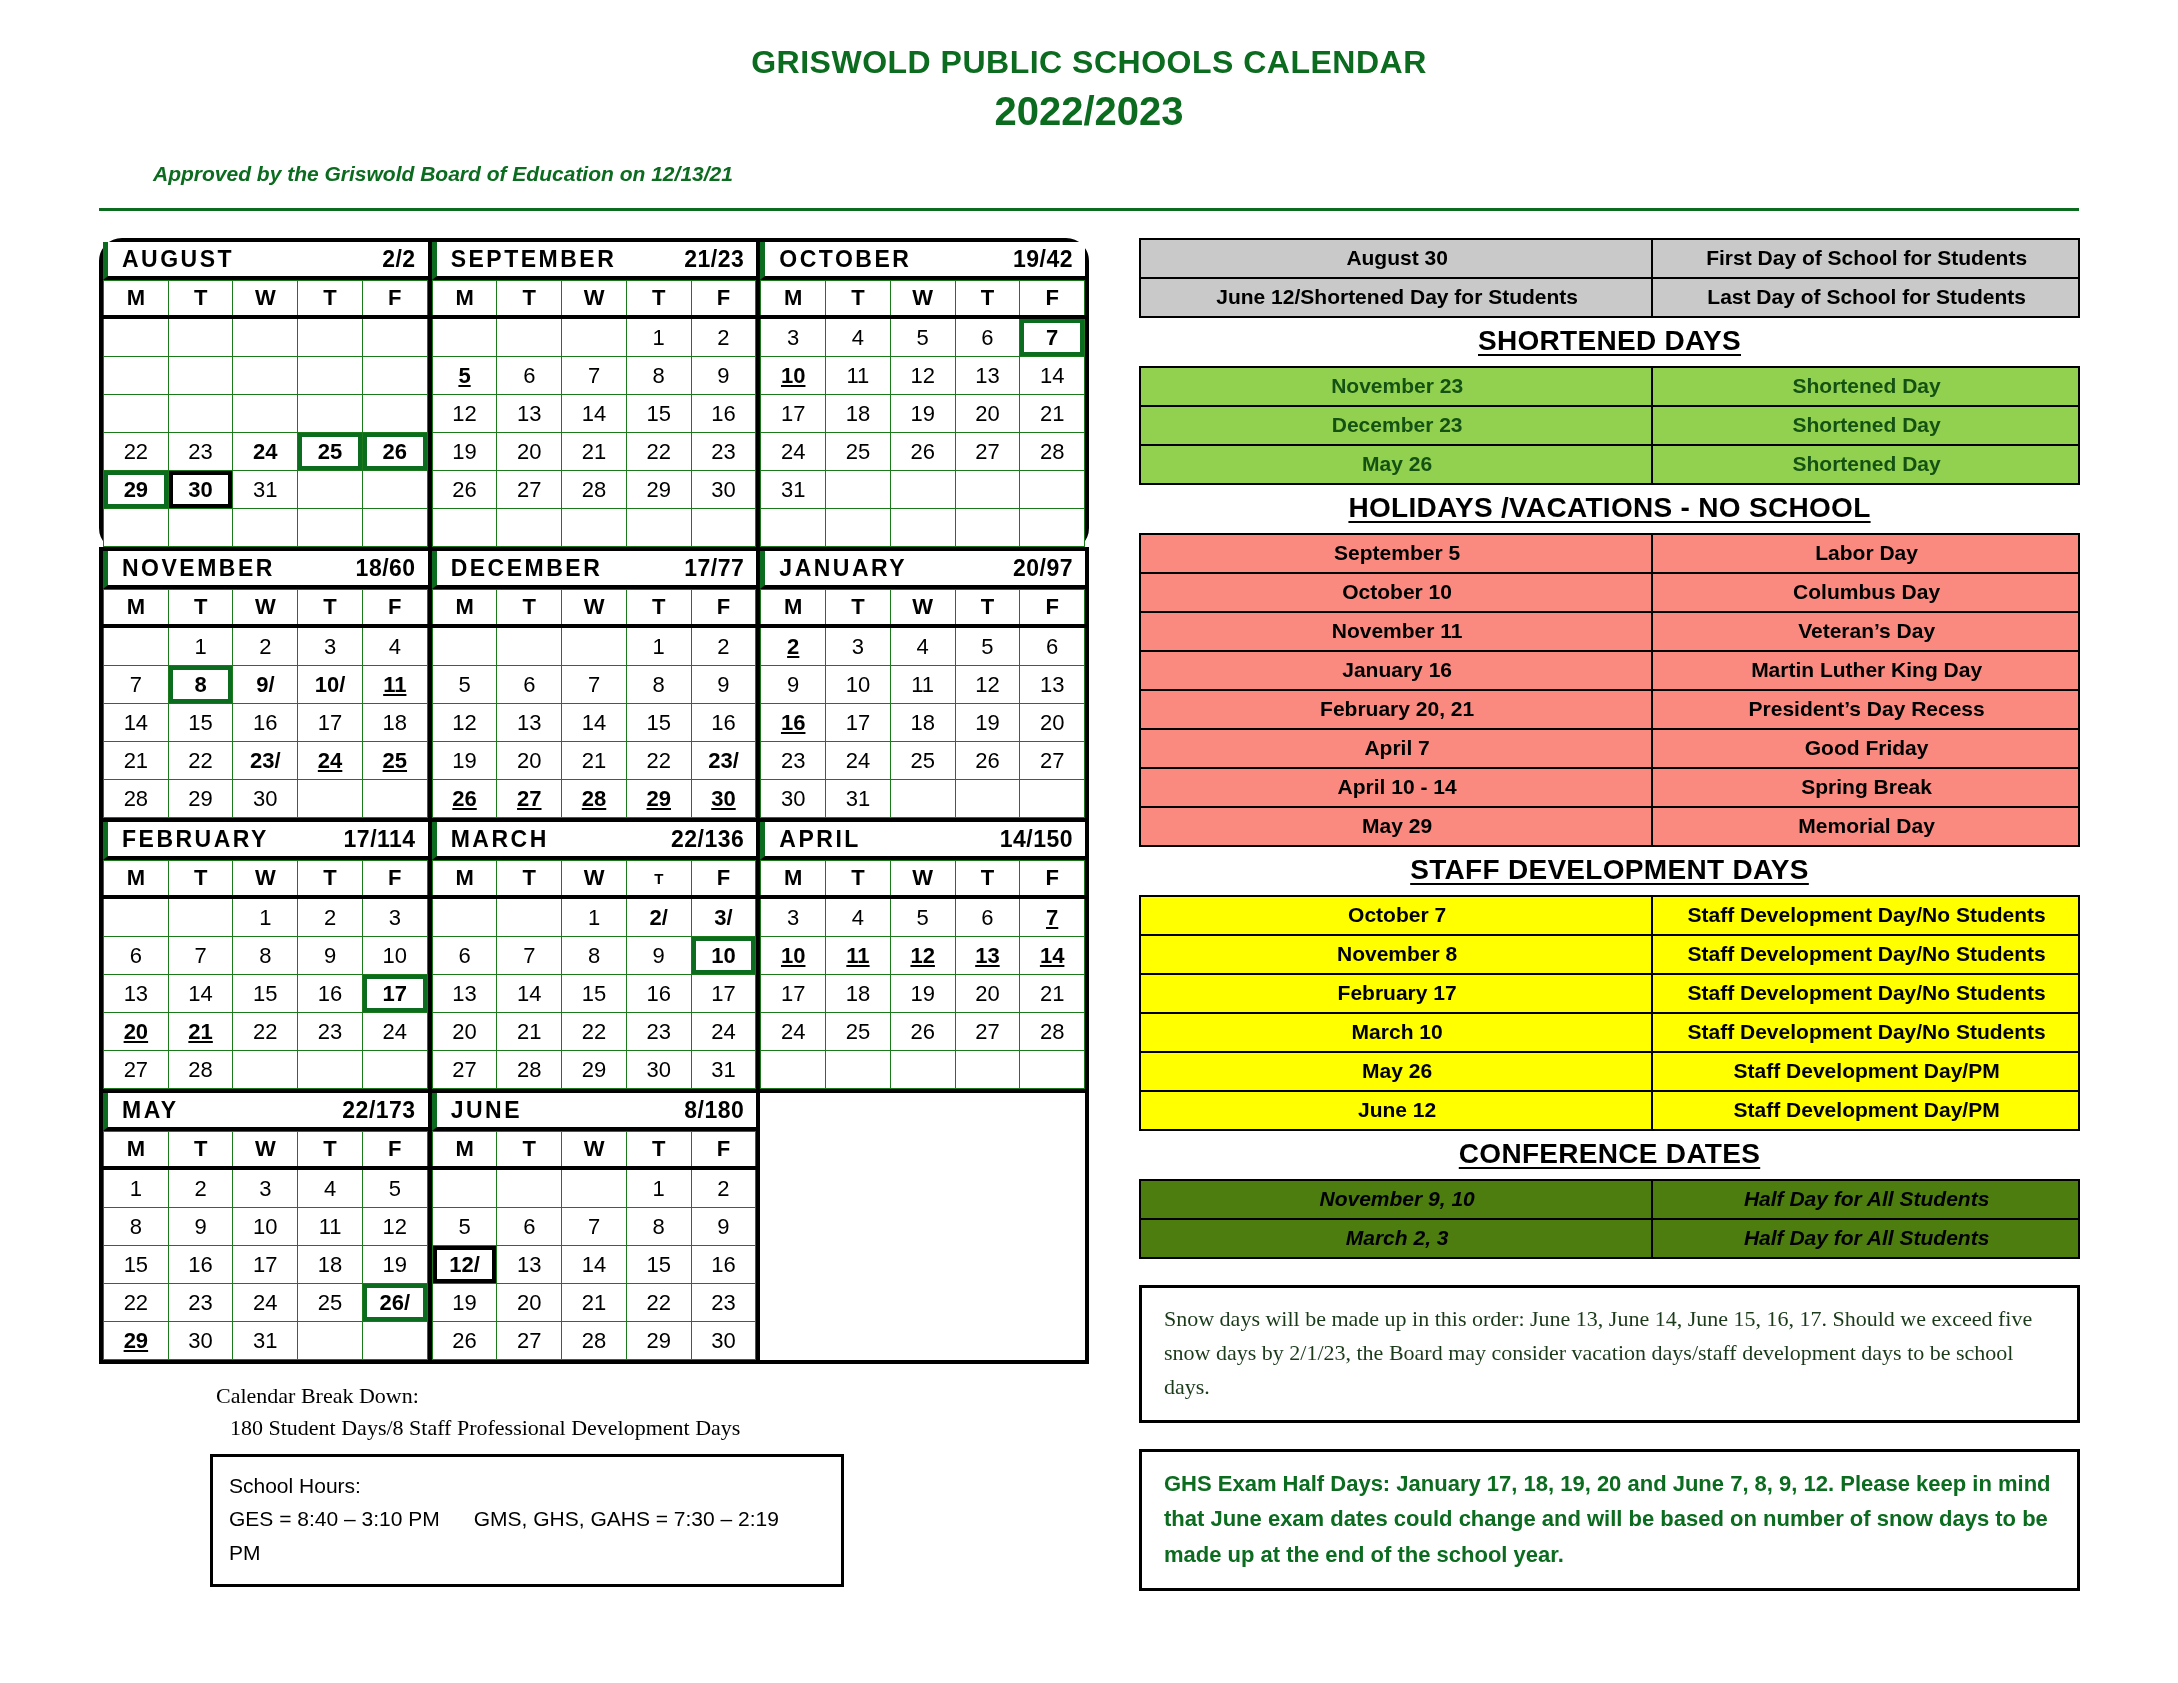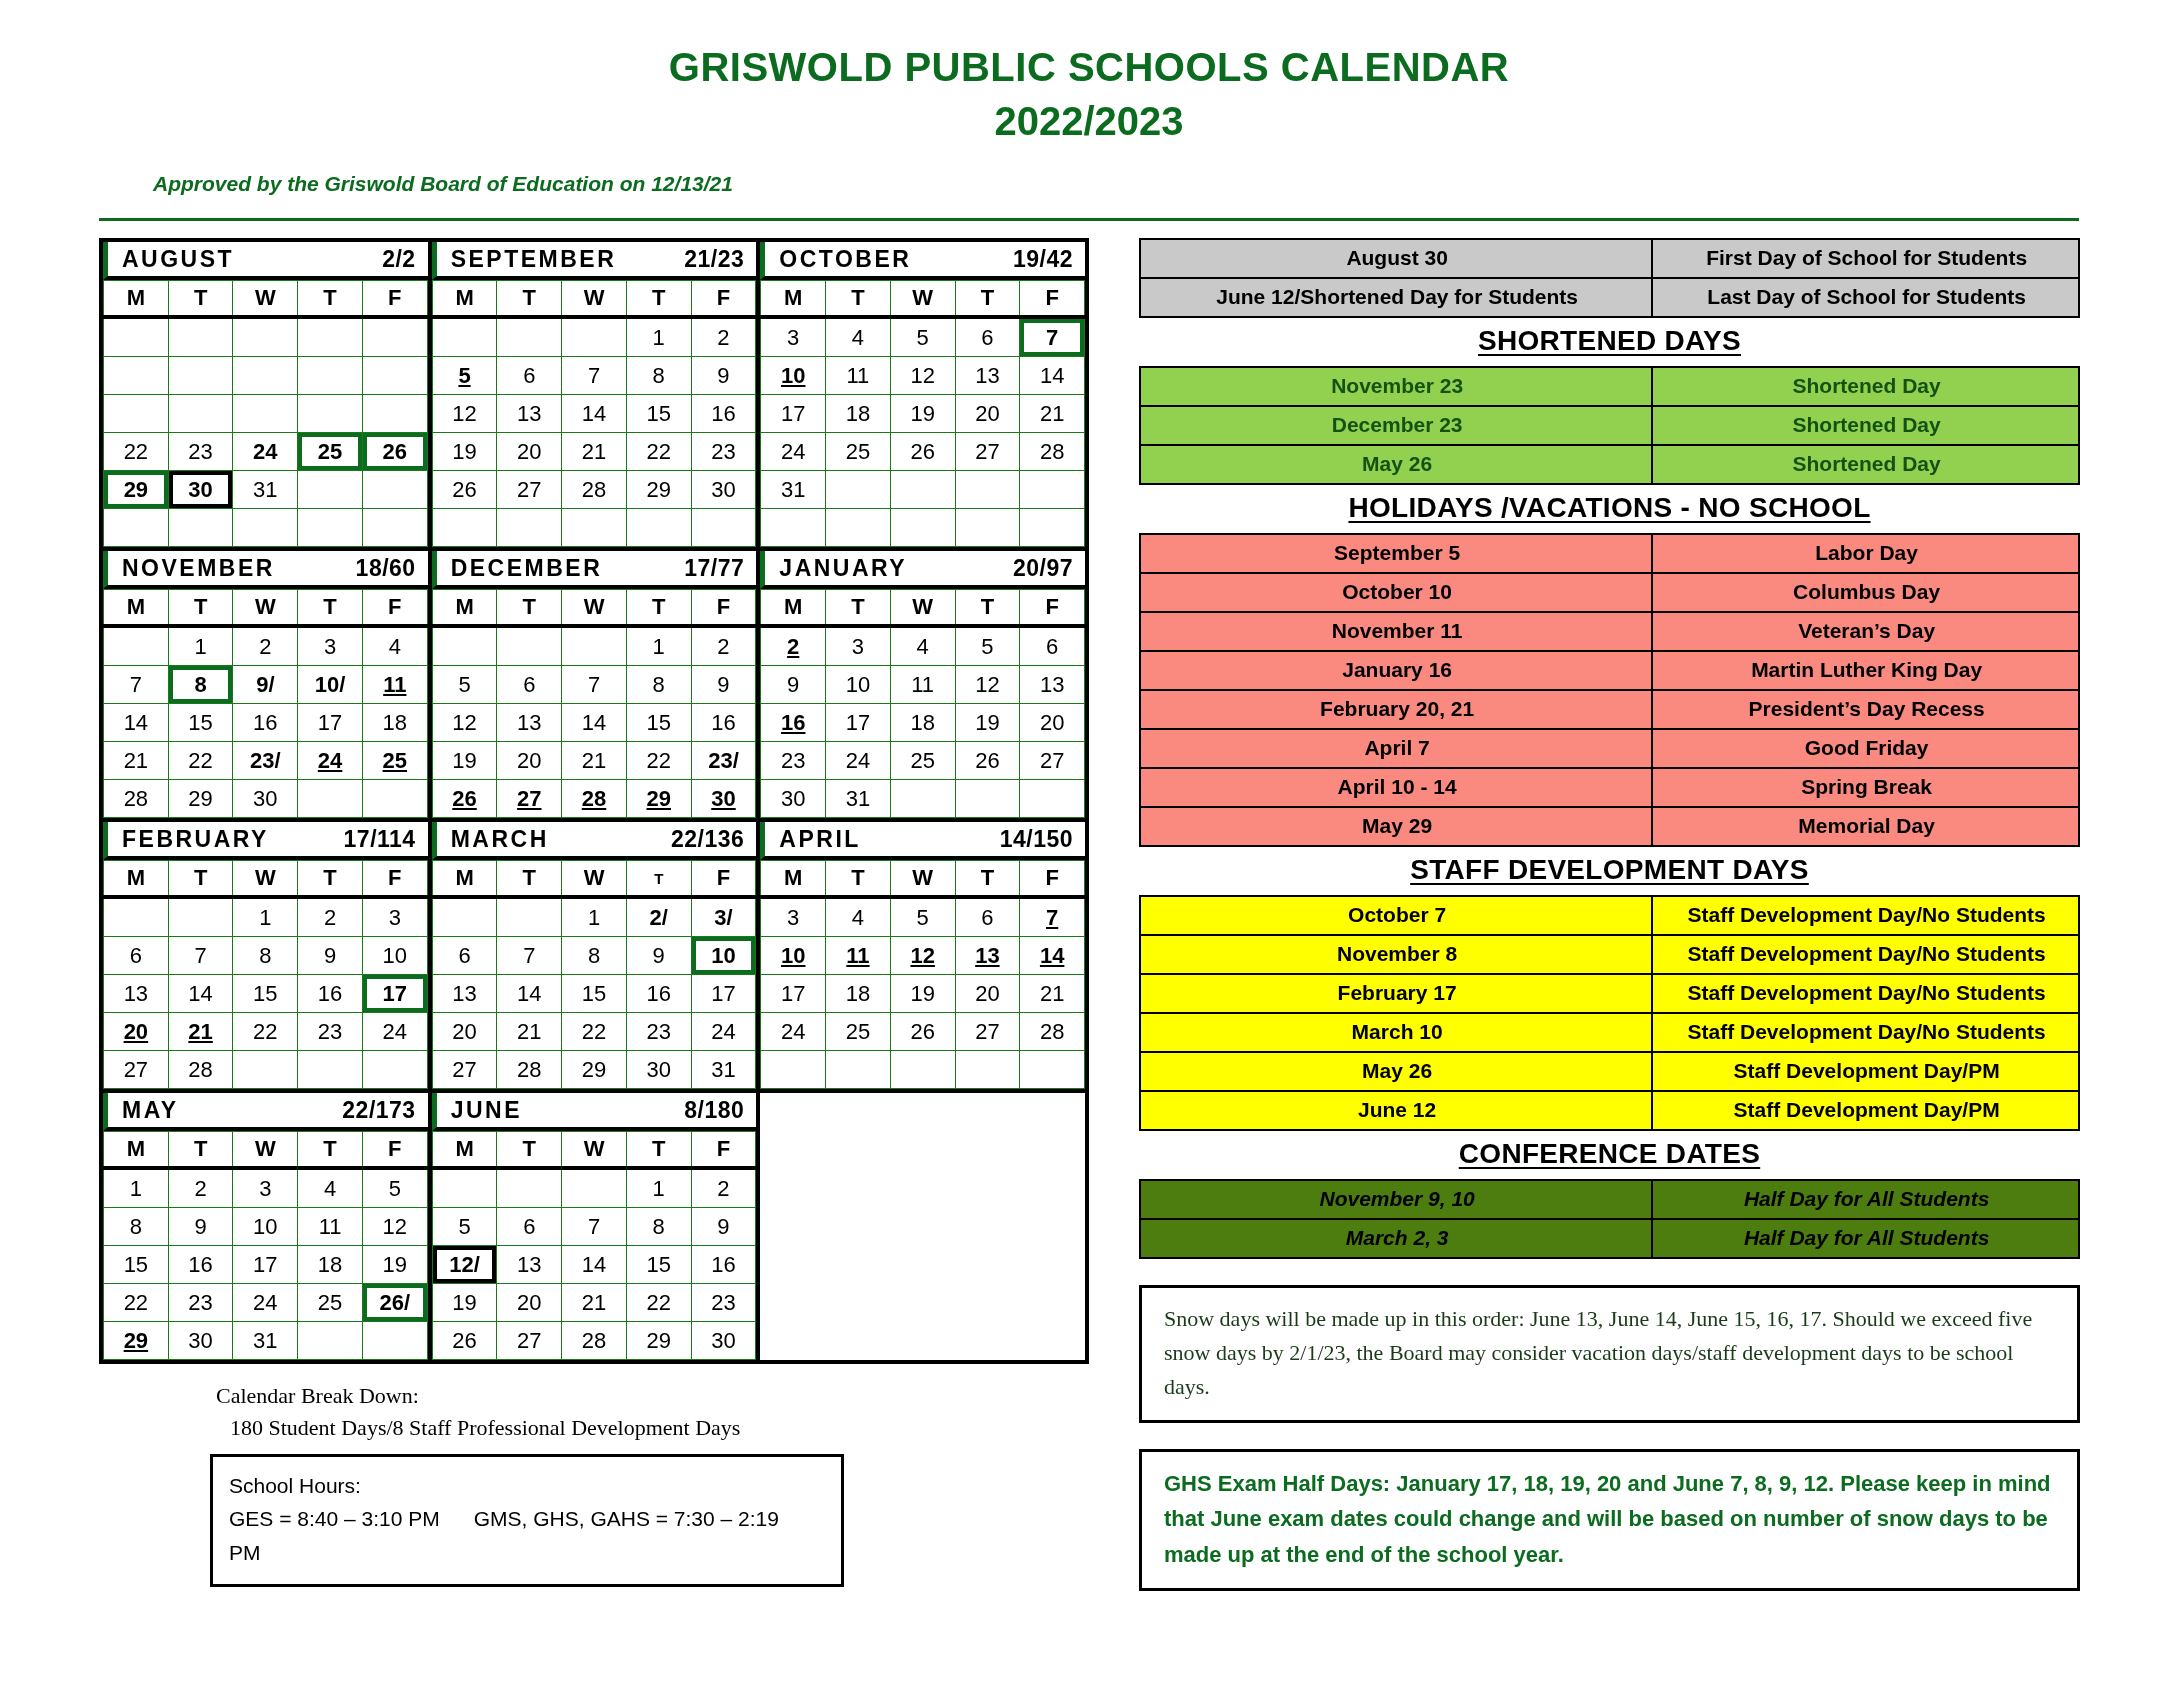--- a/index.html
+++ b/index.html
@@ -10,21 +10,21 @@
     font-family:"Liberation Sans", sans-serif;
     color:#000;
     overflow:hidden;
     position:relative;
   }
   
   .page-title{
     text-align:center;
     color:#0b6b1f;
     font-weight:bold;
-    font-size:40px;
+    font-size:32px;
     letter-spacing:0.5px;
     margin-top:42px;
     line-height:1.25;
   }
   .page-subtitle{
     text-align:center;
     color:#0b6b1f;
     font-weight:bold;
     font-size:40px;
     line-height:1.25;
@@ -55,21 +55,21 @@
   .right-col{ width:941px; margin-left:50px; }
 
   
   .cal-block{
     border:4px solid #000;
     border-top:4px solid #000;
     display:flex;
     margin-top:-4px;
     background:#fff;
   }
-  .cal-block:first-child{margin-top:0;}
+  .cal-block:first-child{margin-top:0;border-radius:23px;}
   .month{
     flex:1 1 0;
     border-right:4px solid #000;
     box-sizing:border-box;
   }
   .month:last-child{border-right:none;}
   .month.empty{background:#fff;border-right:none;}
 
   .m-head{
     display:flex;

